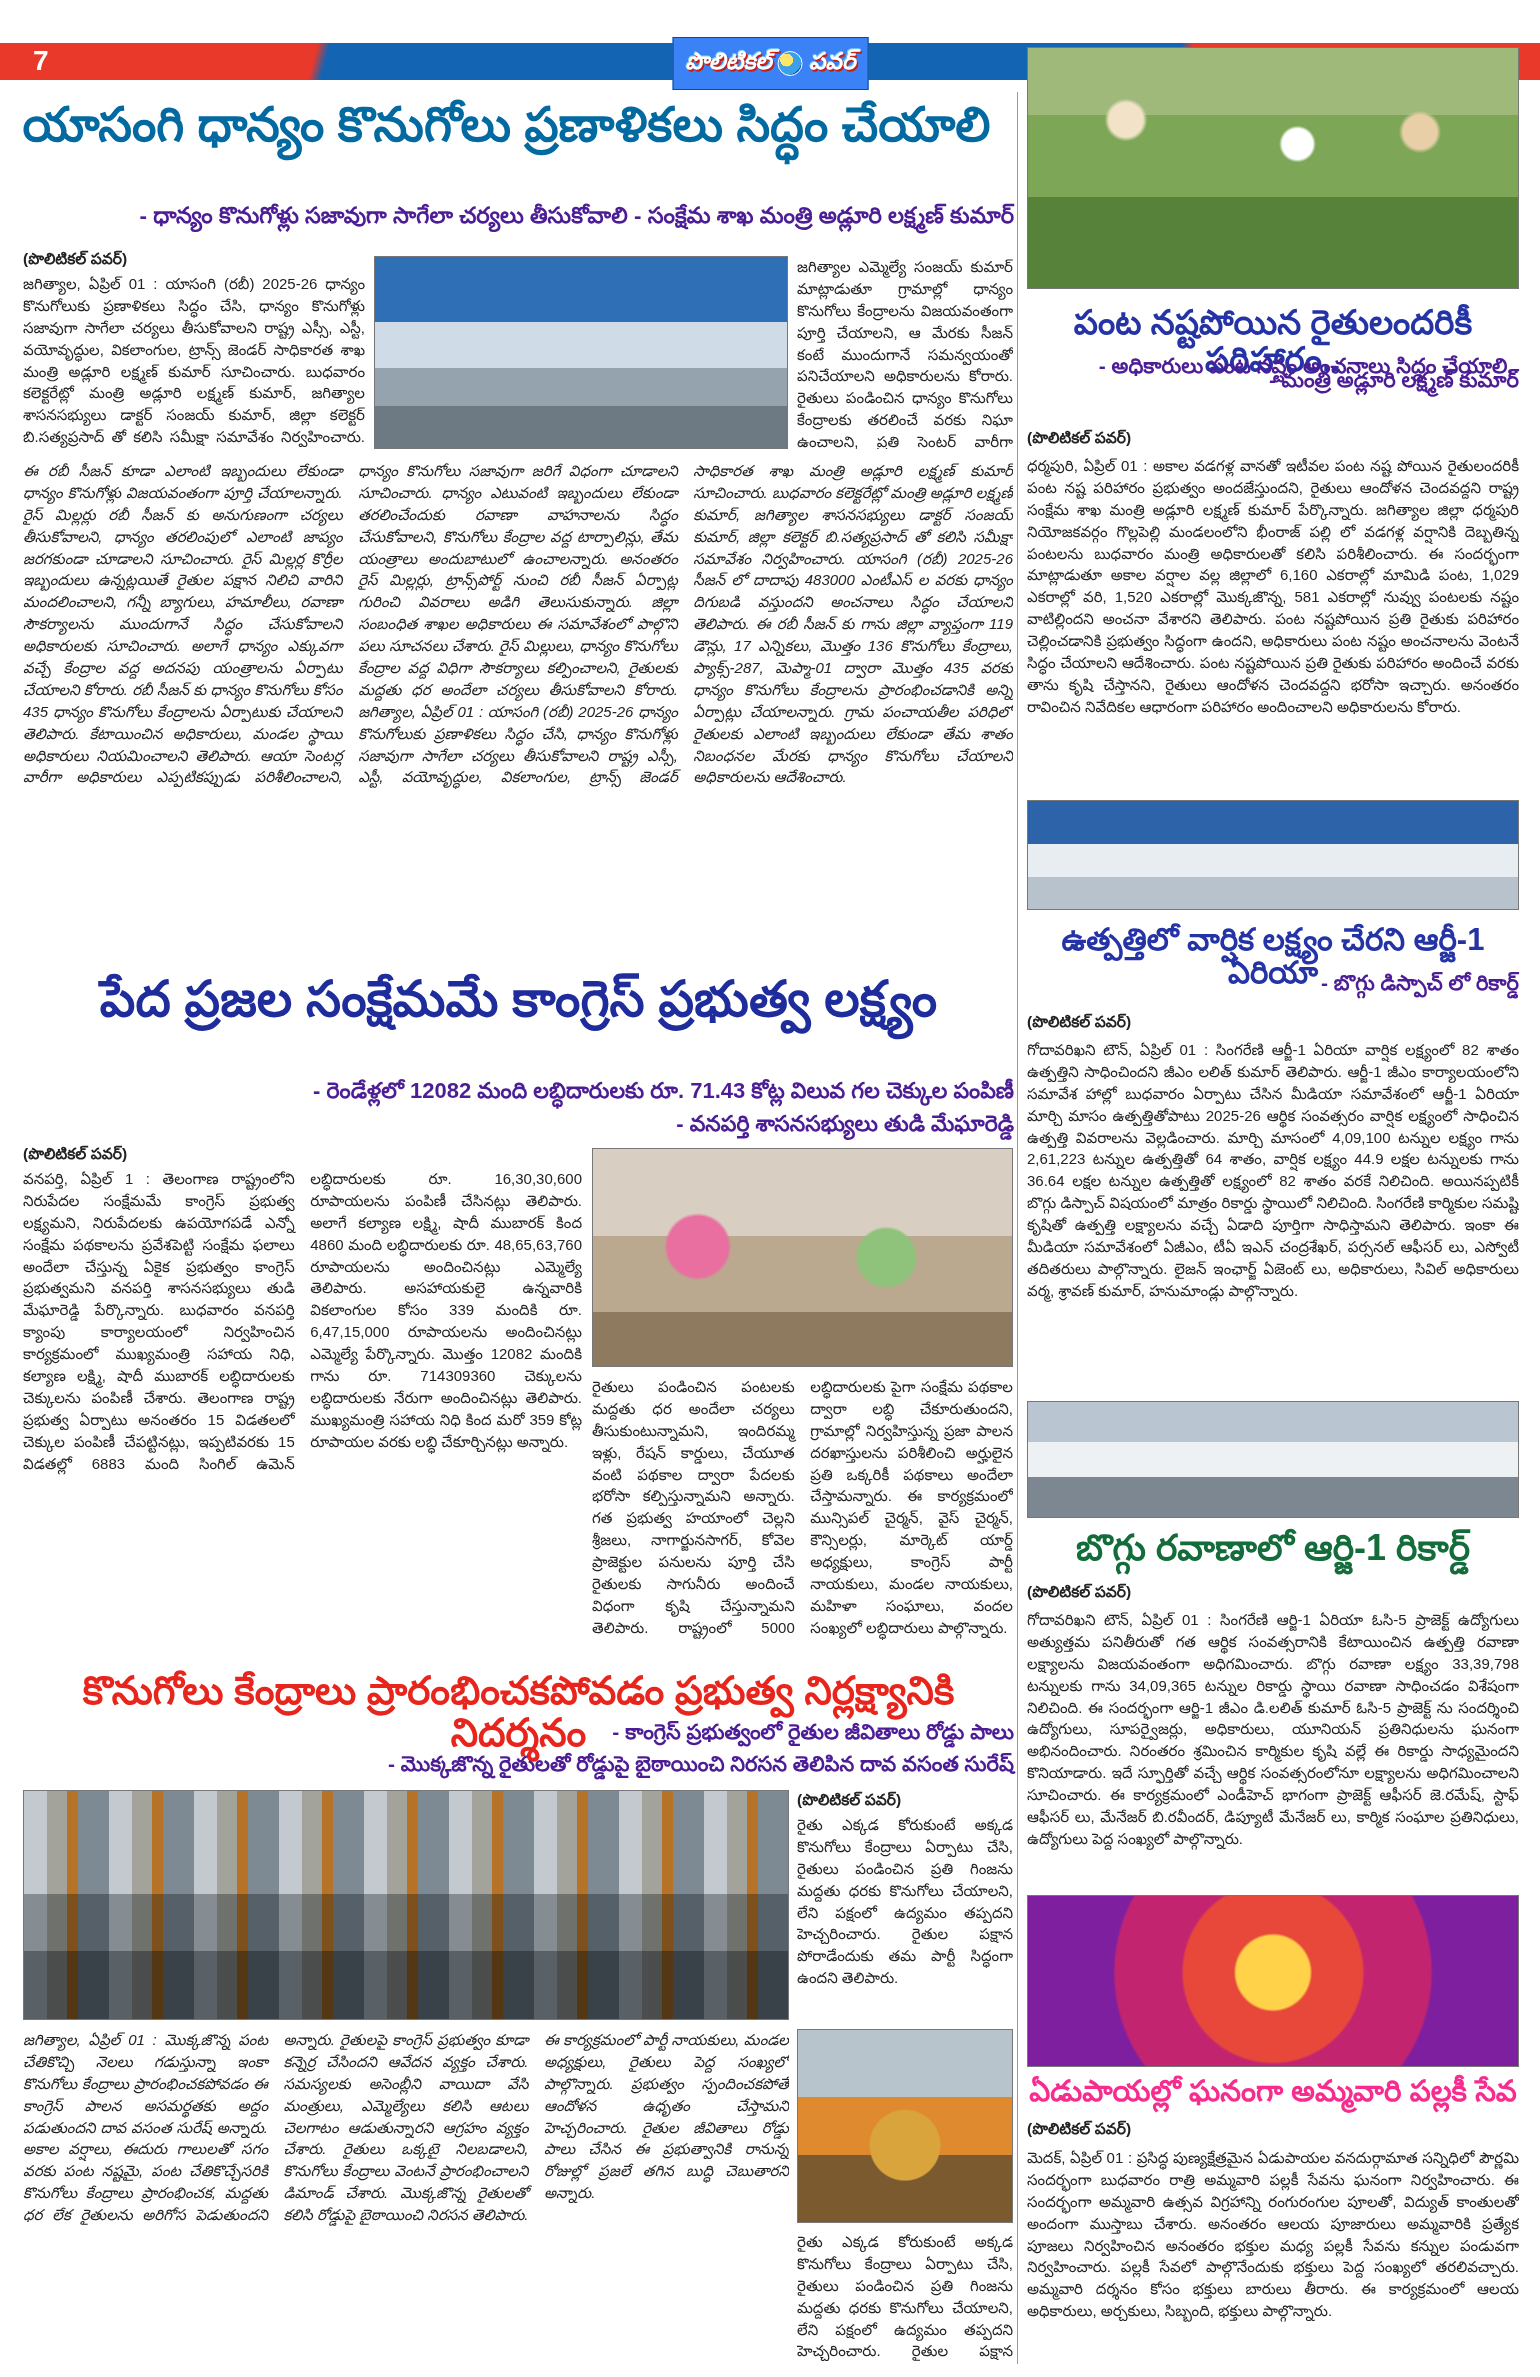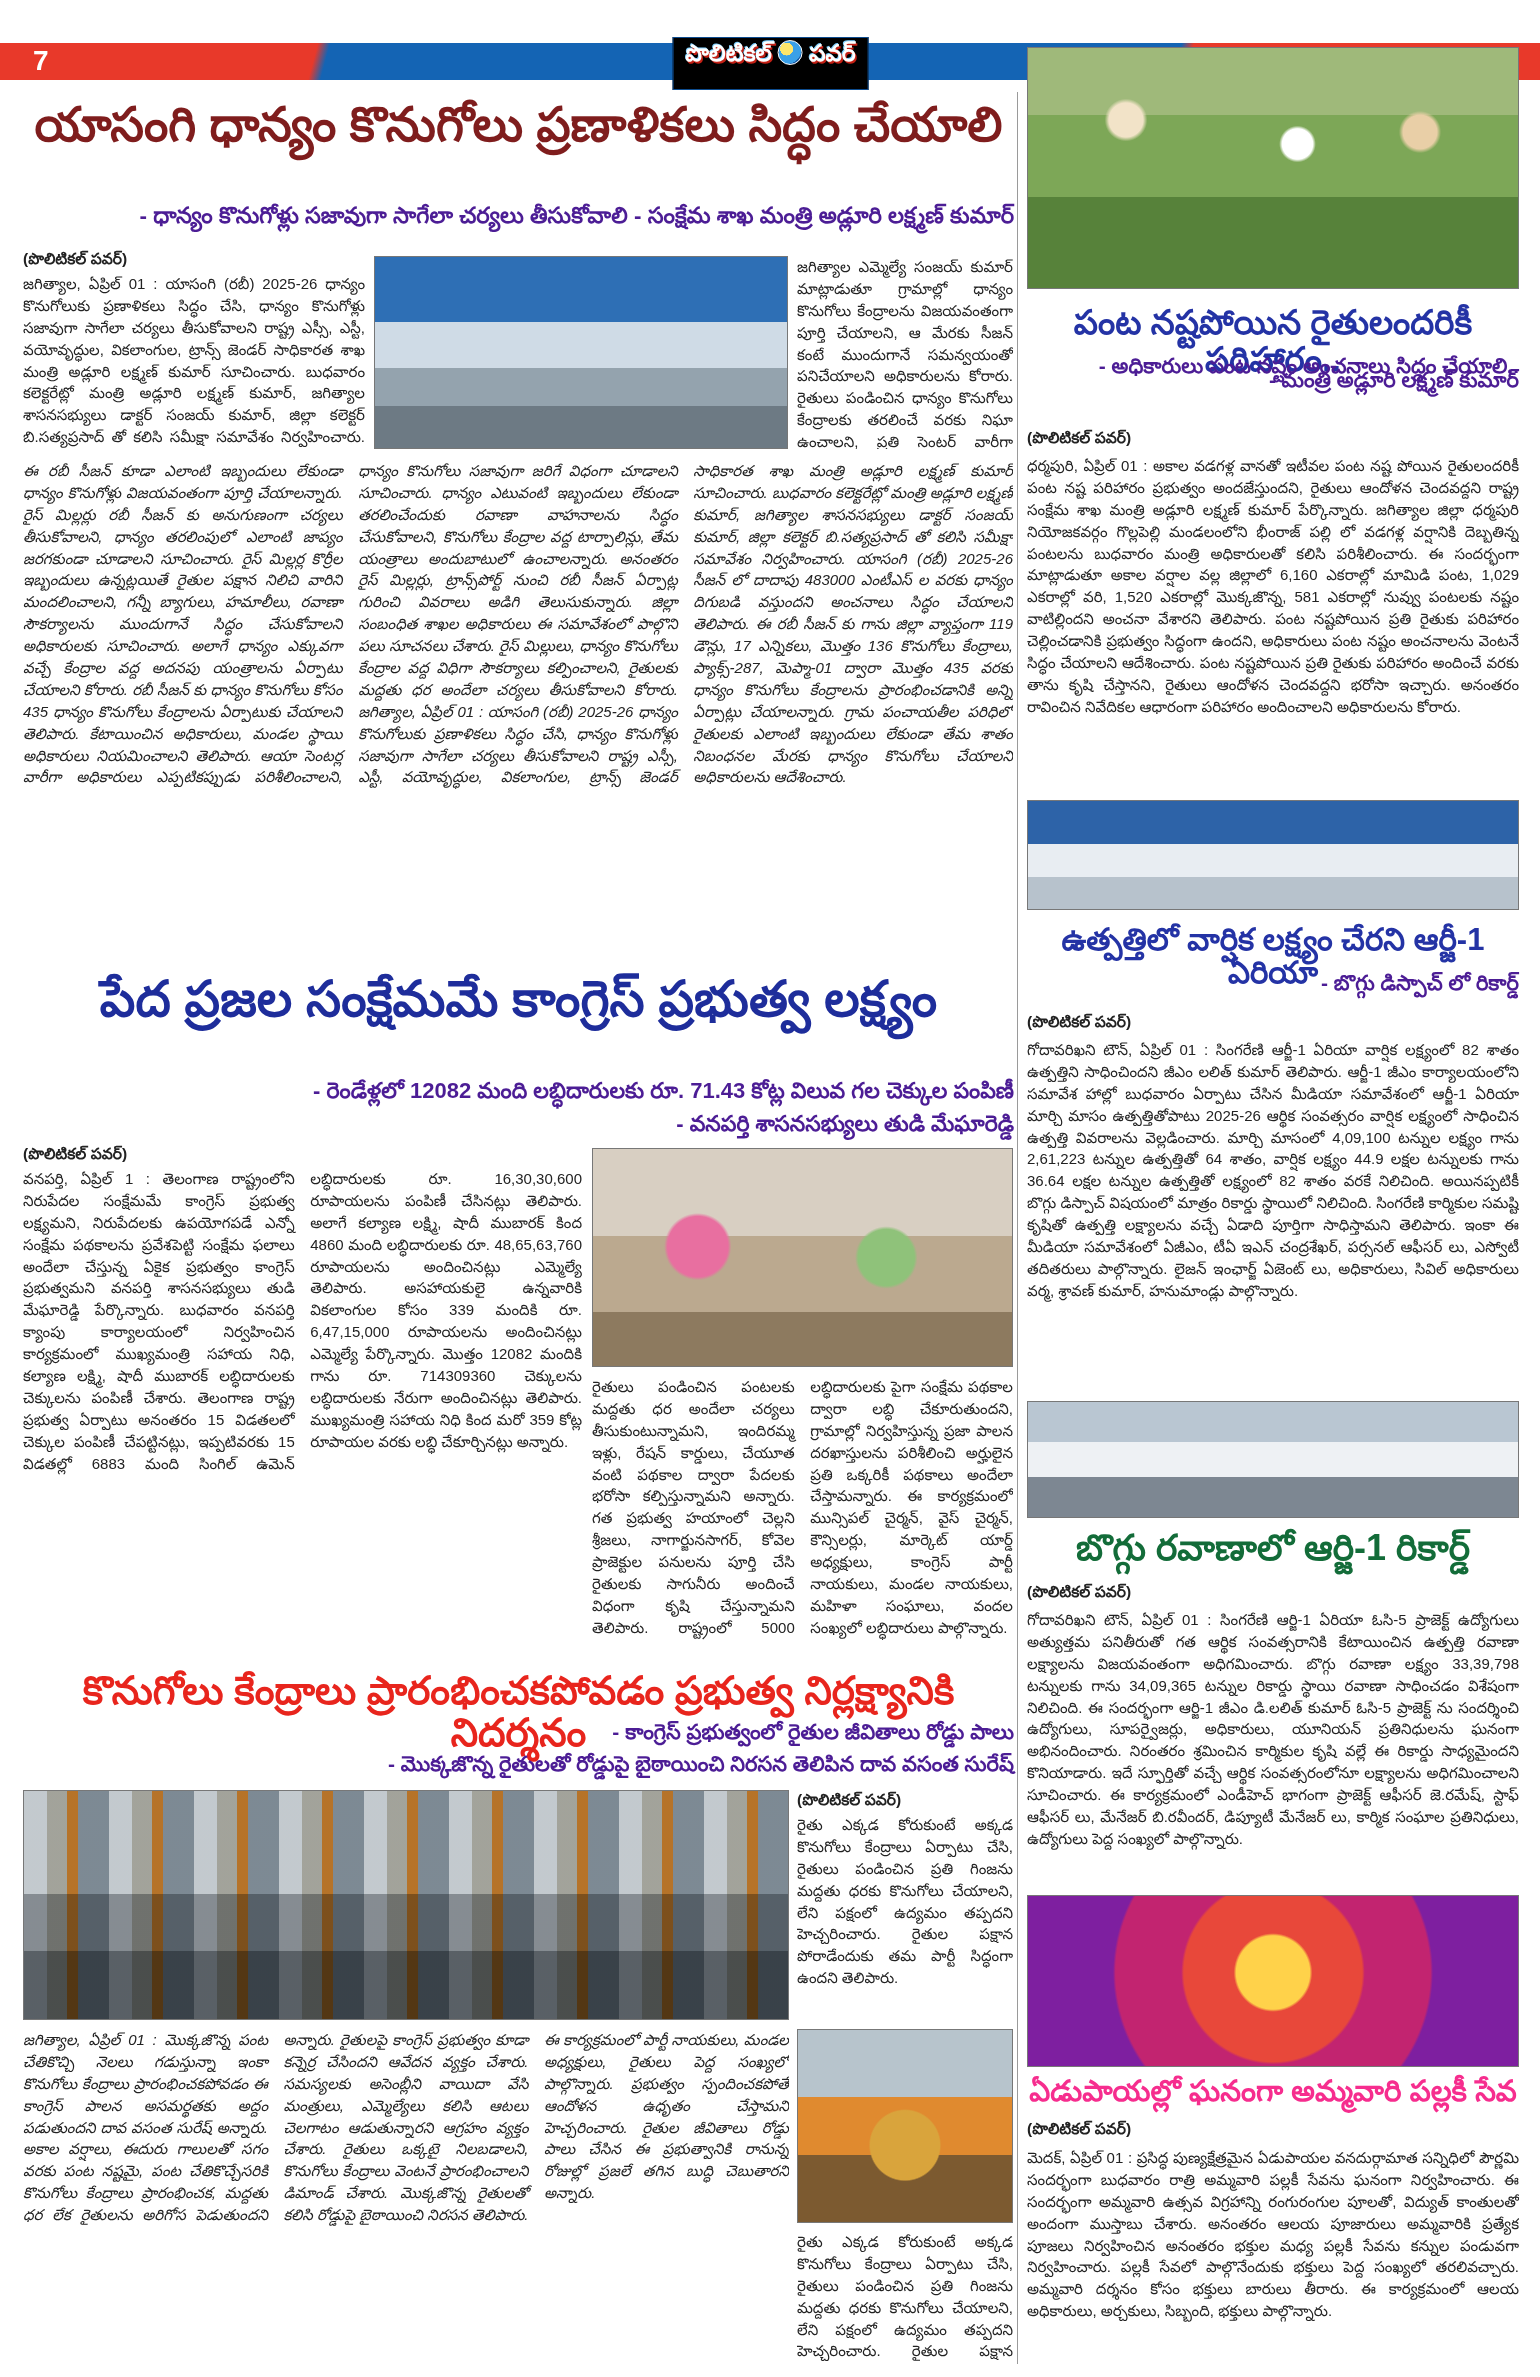--- a/index.html
+++ b/index.html
@@ -4,21 +4,21 @@
 <style>
   html,body{margin:0;padding:0;background:#fff;}
   #page{position:relative;width:1541px;height:2377px;background:#fff;overflow:hidden;
         font-family:"Liberation Sans","DejaVu Sans",sans-serif;color:#1c1c1c;}
   .abs{position:absolute;}
   
   .header-bar{left:0;top:43px;width:1541px;height:37px;
      background:linear-gradient(105deg,#e8392a 0 20.5%,#1464b4 21.3% 76.2%,#e8392a 77% 100%);}
   .page-number{left:33px;top:44px;width:62px;height:34px;color:#fff;font-size:28px;font-weight:bold;line-height:34px;}
   .masthead{left:50%;top:37px;transform:translateX(-50%);height:48px;padding:1.6px 12.4px;
-     background:#000000;border:1.6px solid #0d4c8f;display:flex;align-items:flex-start;gap:6.2px;}
+     background:#3b82f6;border:1.6px solid #0d4c8f;display:flex;align-items:center;gap:6.2px;font-style:italic;}
   .masthead .word{font-size:23px;font-weight:bold;color:#fff;
      text-shadow:1.6px 1.6px 0 #c42015,-0.8px -0.8px 0 #7fd0ff;}
   .globe{width:23px;height:23px;border-radius:50%;
      background:radial-gradient(circle at 35% 35%,#ffe66b 0 30%,#3aa0e8 31% 70%,#1b5fa8 71%);
      border:1.6px solid #fff;}
   .page-date{right:26.4px;top:44px;width:326px;height:34px;color:#fff;font-size:26.4px;font-weight:bold;
      line-height:34px;text-align:right;}
   
   .headline{font-weight:bold;text-align:center;line-height:1.08;}
   .subhead{font-weight:bold;text-align:right;color:#4c1d95;}
@@ -64,21 +64,21 @@
   <div class="abs page-number">7</div>
   <div class="abs masthead">
     <span class="word">పొలిటికల్</span>
     <span class="globe"></span>
     <span class="word">పవర్</span>
   </div>
   <div class="abs page-date">గురువారం 2-4-2026</div>
 
   <div class="abs v-divider"></div>
 
-  <div class="abs headline" style="left:23px;top:99px;width:991px;font-size:48px;color:#7f1d1d;">యాసంగి ధాన్యం కొనుగోలు ప్రణాళికలు సిద్ధం చేయాలి</div>
+  <div class="abs headline" style="left:11px;top:99px;width:991px;font-size:48px;color:#0369a1;">యాసంగి ధాన్యం కొనుగోలు ప్రణాళికలు సిద్ధం చేయాలి</div>
   <div class="abs subhead" style="left:23px;top:203px;width:991px;font-size:22.5px;">- ధాన్యం కొనుగోళ్లు సజావుగా సాగేలా చర్యలు తీసుకోవాలి - సంక్షేమ శాఖ మంత్రి అడ్లూరి లక్ష్మణ్ కుమార్</div>
 
   <div class="abs byline" style="left:23px;top:250px;width:342px;">(పొలిటికల్ పవర్)</div>
   <div class="abs body-text" style="left:23px;top:273px;width:342px;height:177px;">జగిత్యాల, ఏప్రిల్ 01 : యాసంగి (రబీ) 2025-26 ధాన్యం కొనుగోలుకు ప్రణాళికలు సిద్ధం చేసి, ధాన్యం కొనుగోళ్లు సజావుగా సాగేలా చర్యలు తీసుకోవాలని రాష్ట్ర ఎస్సీ, ఎస్టీ, వయోవృద్ధుల, వికలాంగుల, ట్రాన్స్ జెండర్ సాధికారత శాఖ మంత్రి అడ్లూరి లక్ష్మణ్ కుమార్ సూచించారు. బుధవారం కలెక్టరేట్లో మంత్రి అడ్లూరి లక్ష్మణ్ కుమార్, జగిత్యాల శాసనసభ్యులు డాక్టర్ సంజయ్ కుమార్, జిల్లా కలెక్టర్ బి.సత్యప్రసాద్ తో కలిసి సమీక్షా సమావేశం నిర్వహించారు. యాసంగి (రబీ) 2025-26 సీజన్ లో దాదాపు 483000 ఎంటీఎస్ ల వరకు ధాన్యం దిగుబడి వస్తుందని అంచనాలు సిద్ధం చేయాలని తెలిపారు. ఈ రబీ సీజన్ కు గాను జిల్లా వ్యాప్తంగా 119 డౌన్లు, 17 ఎన్నికలు, మొత్తం 136 కొనుగోలు కేంద్రాలు, ప్యాక్స్-287, మెప్మా-01 ద్వారా మొత్తం 435 వరకు ధాన్యం కొనుగోలు కేంద్రాలను ప్రారంభించడానికి అన్ని ఏర్పాట్లు చేయాలన్నారు. గ్రామ పంచాయతీల పరిధిలో రైతులకు ఎలాంటి ఇబ్బందులు లేకుండా తేమ శాతం నిబంధనల మేరకు ధాన్యం కొనుగోలు చేయాలని అధికారులను ఆదేశించారు.</div>
 
   <div class="abs photo ph-dais" style="left:374px;top:256px;width:414px;height:193px;"></div>
 
   <div class="abs body-text" style="left:797px;top:256px;width:216px;height:193px;">జగిత్యాల ఎమ్మెల్యే సంజయ్ కుమార్ మాట్లాడుతూ గ్రామాల్లో ధాన్యం కొనుగోలు కేంద్రాలను విజయవంతంగా పూర్తి చేయాలని, ఆ మేరకు సీజన్ కంటే ముందుగానే సమన్వయంతో పనిచేయాలని అధికారులను కోరారు. రైతులు పండించిన ధాన్యం కొనుగోలు కేంద్రాలకు తరలించే వరకు నిఘా ఉంచాలని, ప్రతి సెంటర్ వారీగా అధికారులను ఎప్పటికప్పుడు అప్రమత్తం చేయాలన్నారు. ఈ సమావేశంలో జిల్లా అదనపు కలెక్టర్లు, డీఎస్వో, జిల్లా గ్రంథాలయ చైర్మన్, రైస్ మిల్లర్లు, ట్రాన్స్‌పోర్ట్, సంబంధిత శాఖల అధికారులు పాల్గొన్నారు.</div>
 
   <div class="abs body-text cols3" style="left:23px;top:460px;width:990px;height:494px;">

